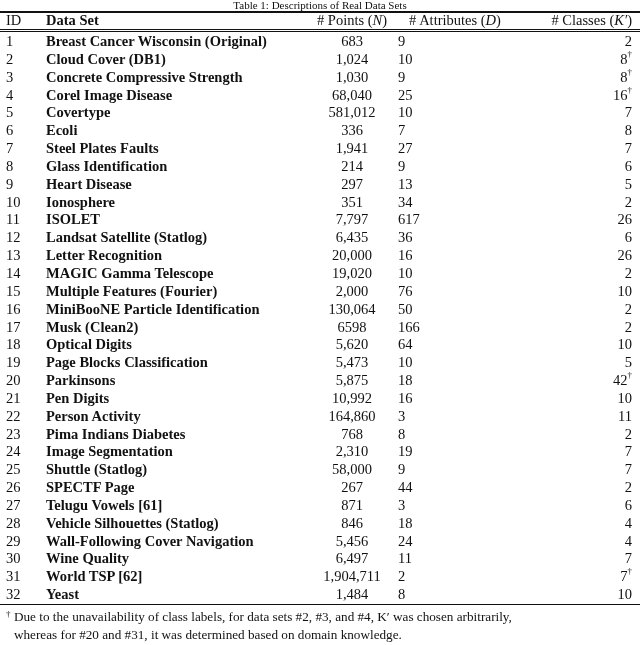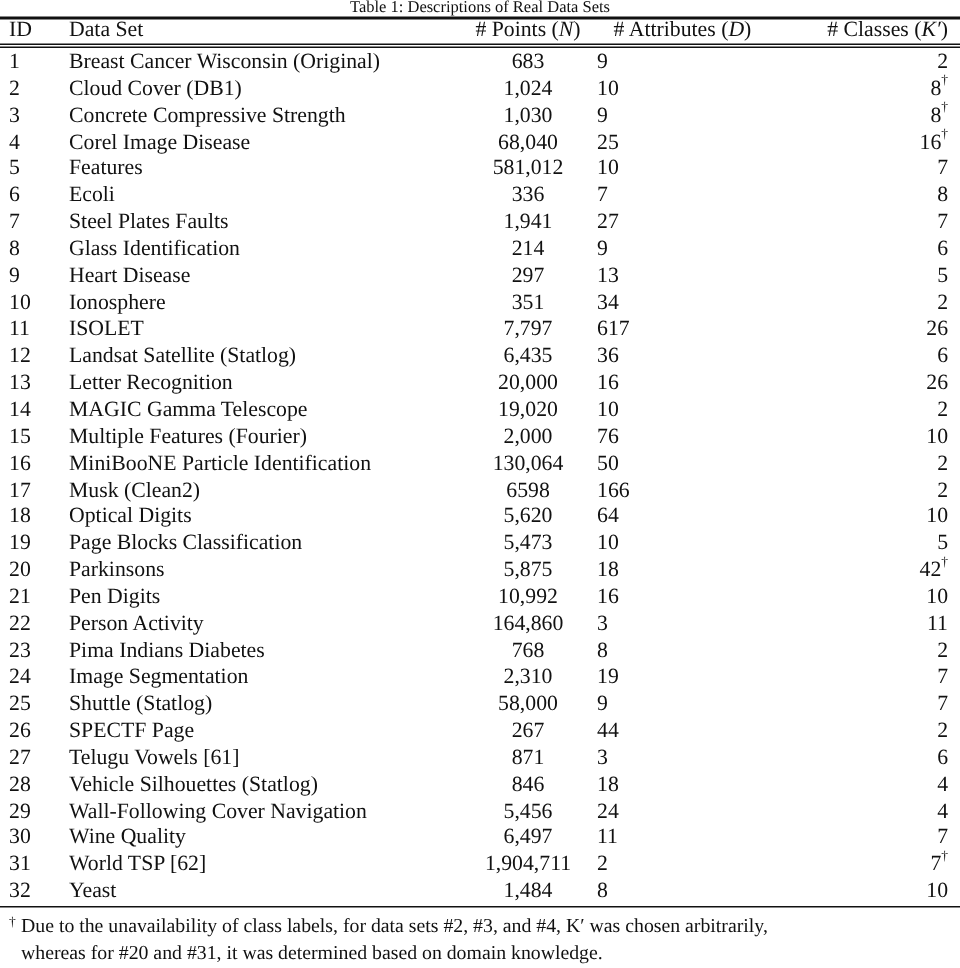--- a/index.html
+++ b/index.html
@@ -10,21 +10,21 @@
   .rule-double1 { position:absolute; left:0; width:640px; top:29px; height:1px; background:#111; }
   .rule-double2 { position:absolute; left:0; width:640px; top:31px; height:1px; background:#111; }
   .rule-bottom { position:absolute; left:0; width:640px; top:604px; height:1px; background:#111; }
   table { position:absolute; left:0; border-collapse:collapse; width:640px; font-family:"Liberation Serif",serif; font-size:14.5px; }
   table.head { top:12px; }
   table.body { top:33px; }
   th, td { padding:0; white-space:nowrap; font-weight:normal; }
   table.head th { height:17px; line-height:17px;margin-left:24px; }
   table.body td { height:17.84px; line-height:17.84px; }
   .c-id { width:40px; text-align:left; padding-left:6px; }
-  .c-name { width:260px; text-align:left; }
+  .c-name { width:260px; text-align:left;font-weight:bold; }
   .c-n { width:92px; text-align:center; }
   .c-d { width:114px; padding-right:2px; }
   .c-k { text-align:right; padding-right:8px; }
   sup { font-size:9px; line-height:0; position:relative; top:-1px; }
   .math { font-style:italic; }
   .footnote { position:absolute; left:14px; top:608px; width:626px; font-family:"Liberation Serif",serif; font-size:13.2px; line-height:18px; }
   .footnote .dag { position:absolute; left:-8px; top:-3px; font-size:9px; }
 </style>
 </head>
 <body>
@@ -73,21 +73,21 @@
         </tr>
         <tr>
           <td class="c-id"><span>4</span></td>
           <td class="c-name"><span>Corel Image Disease</span></td>
           <td class="c-n"><span>68,040</span></td>
           <td class="c-d"><span>25</span></td>
           <td class="c-k"><span>16</span><sup>†</sup></td>
         </tr>
         <tr>
           <td class="c-id"><span>5</span></td>
-          <td class="c-name"><span>Features</span></td>
+          <td class="c-name"><span>Covertype</span></td>
           <td class="c-n"><span>581,012</span></td>
           <td class="c-d"><span>10</span></td>
           <td class="c-k"><span>7</span><sup></sup></td>
         </tr>
         <tr>
           <td class="c-id"><span>6</span></td>
           <td class="c-name"><span>Ecoli</span></td>
           <td class="c-n"><span>336</span></td>
           <td class="c-d"><span>7</span></td>
           <td class="c-k"><span>8</span><sup></sup></td>

